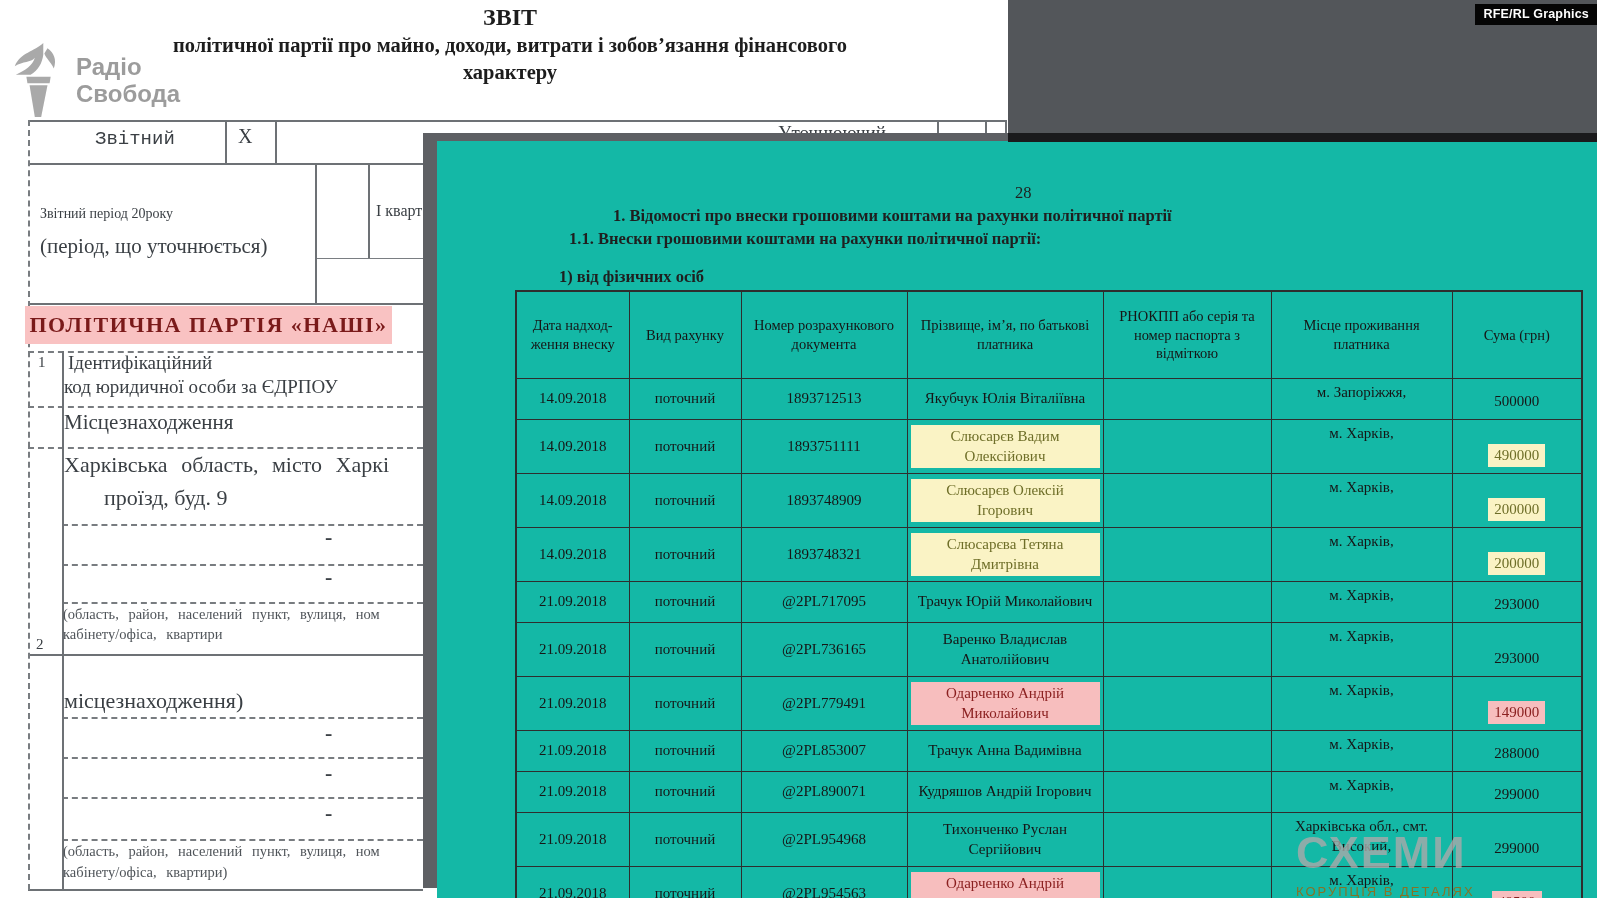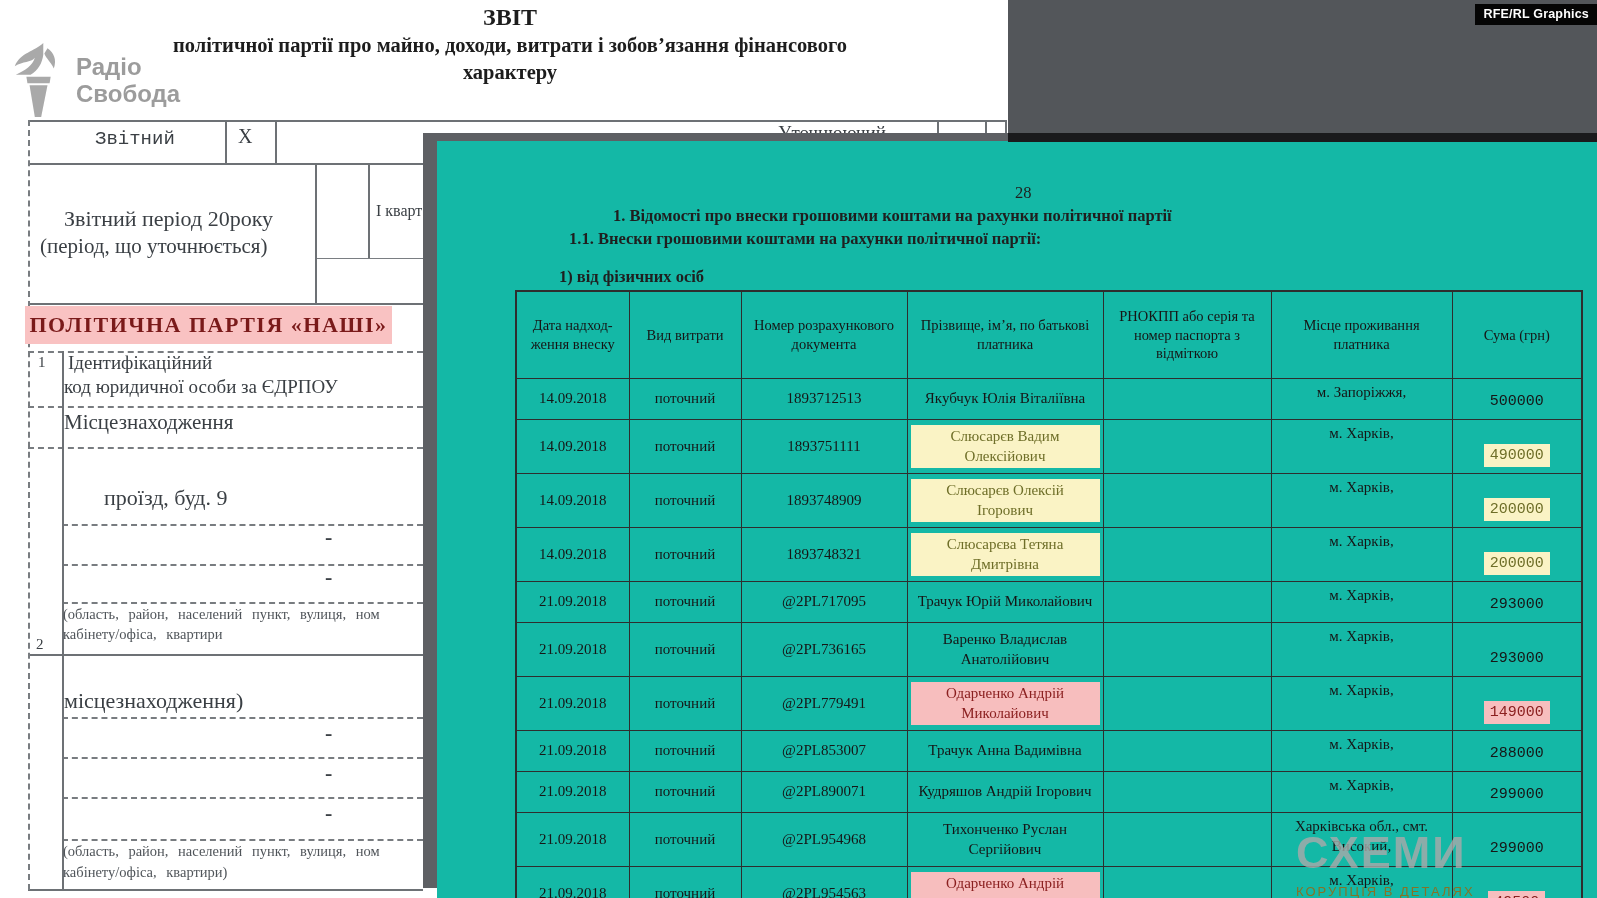--- a/index.html
+++ b/index.html
@@ -46,21 +46,21 @@
     font-size:15px;color:#161616;
   }
   #contrib-table th,#contrib-table td{
     border:1px solid #2e2e2e;text-align:center;vertical-align:middle;
     padding:5px 3px;line-height:1.3;overflow:hidden;
   }
   #contrib-table{border:2px solid #2e2e2e;}
   #contrib-table th{font-weight:normal;font-size:14.5px;height:76px;}
   #contrib-table td.c-date,#contrib-table td.c-type,#contrib-table td.c-doc{height:30px;}
   #contrib-table td.c-place{vertical-align:top;padding-top:4px;}
-  #contrib-table td.c-amount{vertical-align:bottom;padding-bottom:6px;font-family:Liberation Mono, monospace;}
+  #contrib-table td.c-amount{vertical-align:bottom;padding-bottom:6px;}
   #contrib-table .box{display:inline-block;padding:2px 6px;}
   .hl-yellow{background:#faf3c5;color:#6e6e28;}
   .hl-pink{background:#f7bebe;color:#8b2020;}
 
   
   #rfe-label{
     position:absolute;top:4px;right:0;z-index:10;background:#050505;color:#ffffff;
     font-family:"Liberation Sans","DejaVu Sans",sans-serif;font-weight:bold;font-size:12.5px;
     padding:3px 8px 4px 8px;letter-spacing:.2px;
   }
@@ -109,32 +109,33 @@
   <div class="vline" style="left:937px;top:120px;height:15px;"></div>
   <div class="vline" style="left:985px;top:120px;height:15px;"></div>
   <div class="vline" style="left:1005px;top:120px;height:15px;"></div>
   <div class="vline" style="left:315px;top:163px;height:140px;"></div>
   <div class="vline" style="left:368px;top:163px;height:95px;"></div>
   <div class="vline" style="left:62px;top:351px;height:538px;"></div>
 
   <div class="d1t" style="left:95px;top:128px;font-size:19px;font-family:Liberation Mono, monospace;">Звітний</div>
   <div class="d1t" style="left:238px;top:125px;font-size:20px;">X</div>
   <div class="d1t" style="left:778px;top:122px;font-size:19px;">Уточнюючий</div>
-  <div class="d1t" style="left:40px;top:206px;font-size:22px;margin-left:24px;">Звітний період 20року</div>
+  <div class="d1t" style="left:40px;top:206px;font-size:14px;">Звітний період 20року</div>
   <div class="d1t" style="left:40px;top:234px;font-size:21px;">(період, що уточнюється)</div>
   <div class="d1t" style="left:376px;top:202px;font-size:16px;">І кварта</div>
 
   <div class="party-hl">
     <span>ПОЛІТИЧНА ПАРТІЯ  «НАШІ»</span>
   </div>
 
   <div class="d1t" style="left:38px;top:354px;font-size:15px;">1</div>
   <div class="d1t" style="left:68px;top:352px;font-size:19px;">Ідентифікаційний</div>
   <div class="d1t" style="left:64px;top:376px;font-size:19px;">код юридичної особи за ЄДРПОУ</div>
   <div class="d1t" style="left:64px;top:410px;font-size:21px;">Місцезнаходження</div>
+  <div class="d1t" style="left:64px;top:452px;font-size:22px;word-spacing:8px;">Харківська  область,  місто  Харкі</div>
   <div class="d1t" style="left:64px;top:485px;font-size:22px;padding-left:40px;">проїзд, буд. 9</div>
   <div class="d1t" style="left:325px;top:524px;font-size:22px;font-weight:bold;">-</div>
   <div class="d1t" style="left:325px;top:564px;font-size:22px;font-weight:bold;">-</div>
   <div class="d1t note-txt" style="left:63px;top:606px;">(область,  район,  населений  пункт,  вулиця,  ном</div>
   <div class="d1t note-txt" style="left:63px;top:626px;">кабінету/офіса, квартири</div>
   <div class="d1t" style="left:36px;top:636px;font-size:15px;">2</div>
   <div class="d1t" style="left:64px;top:688px;font-size:22px;">місцезнаходження)</div>
   <div class="d1t" style="left:325px;top:720px;font-size:22px;font-weight:bold;">-</div>
   <div class="d1t" style="left:325px;top:760px;font-size:22px;font-weight:bold;">-</div>
   <div class="d1t" style="left:325px;top:800px;font-size:22px;font-weight:bold;">-</div>
@@ -159,21 +160,21 @@
         <col style="width:112px">
         <col style="width:166px">
       <col style="width:196px">
         <col style="width:168px">
         <col style="width:181px">
         <col style="width:130px">
     </colgroup>
     <thead>
       <tr>
           <th>Дата надход- ження внеску</th>
-          <th>Вид витрати</th>
+          <th>Вид рахунку</th>
           <th>Номер розрахункового документа</th>
           <th>Прізвище, ім’я, по батькові платника</th>
           <th>РНОКПП або серія та номер паспорта з відміткою</th>
           <th>Місце проживання платника</th>
           <th>Сума (грн)</th>
         </tr>
     </thead>
     <tbody>
         <tr>
     <td class="c-date">14.09.2018</td>

